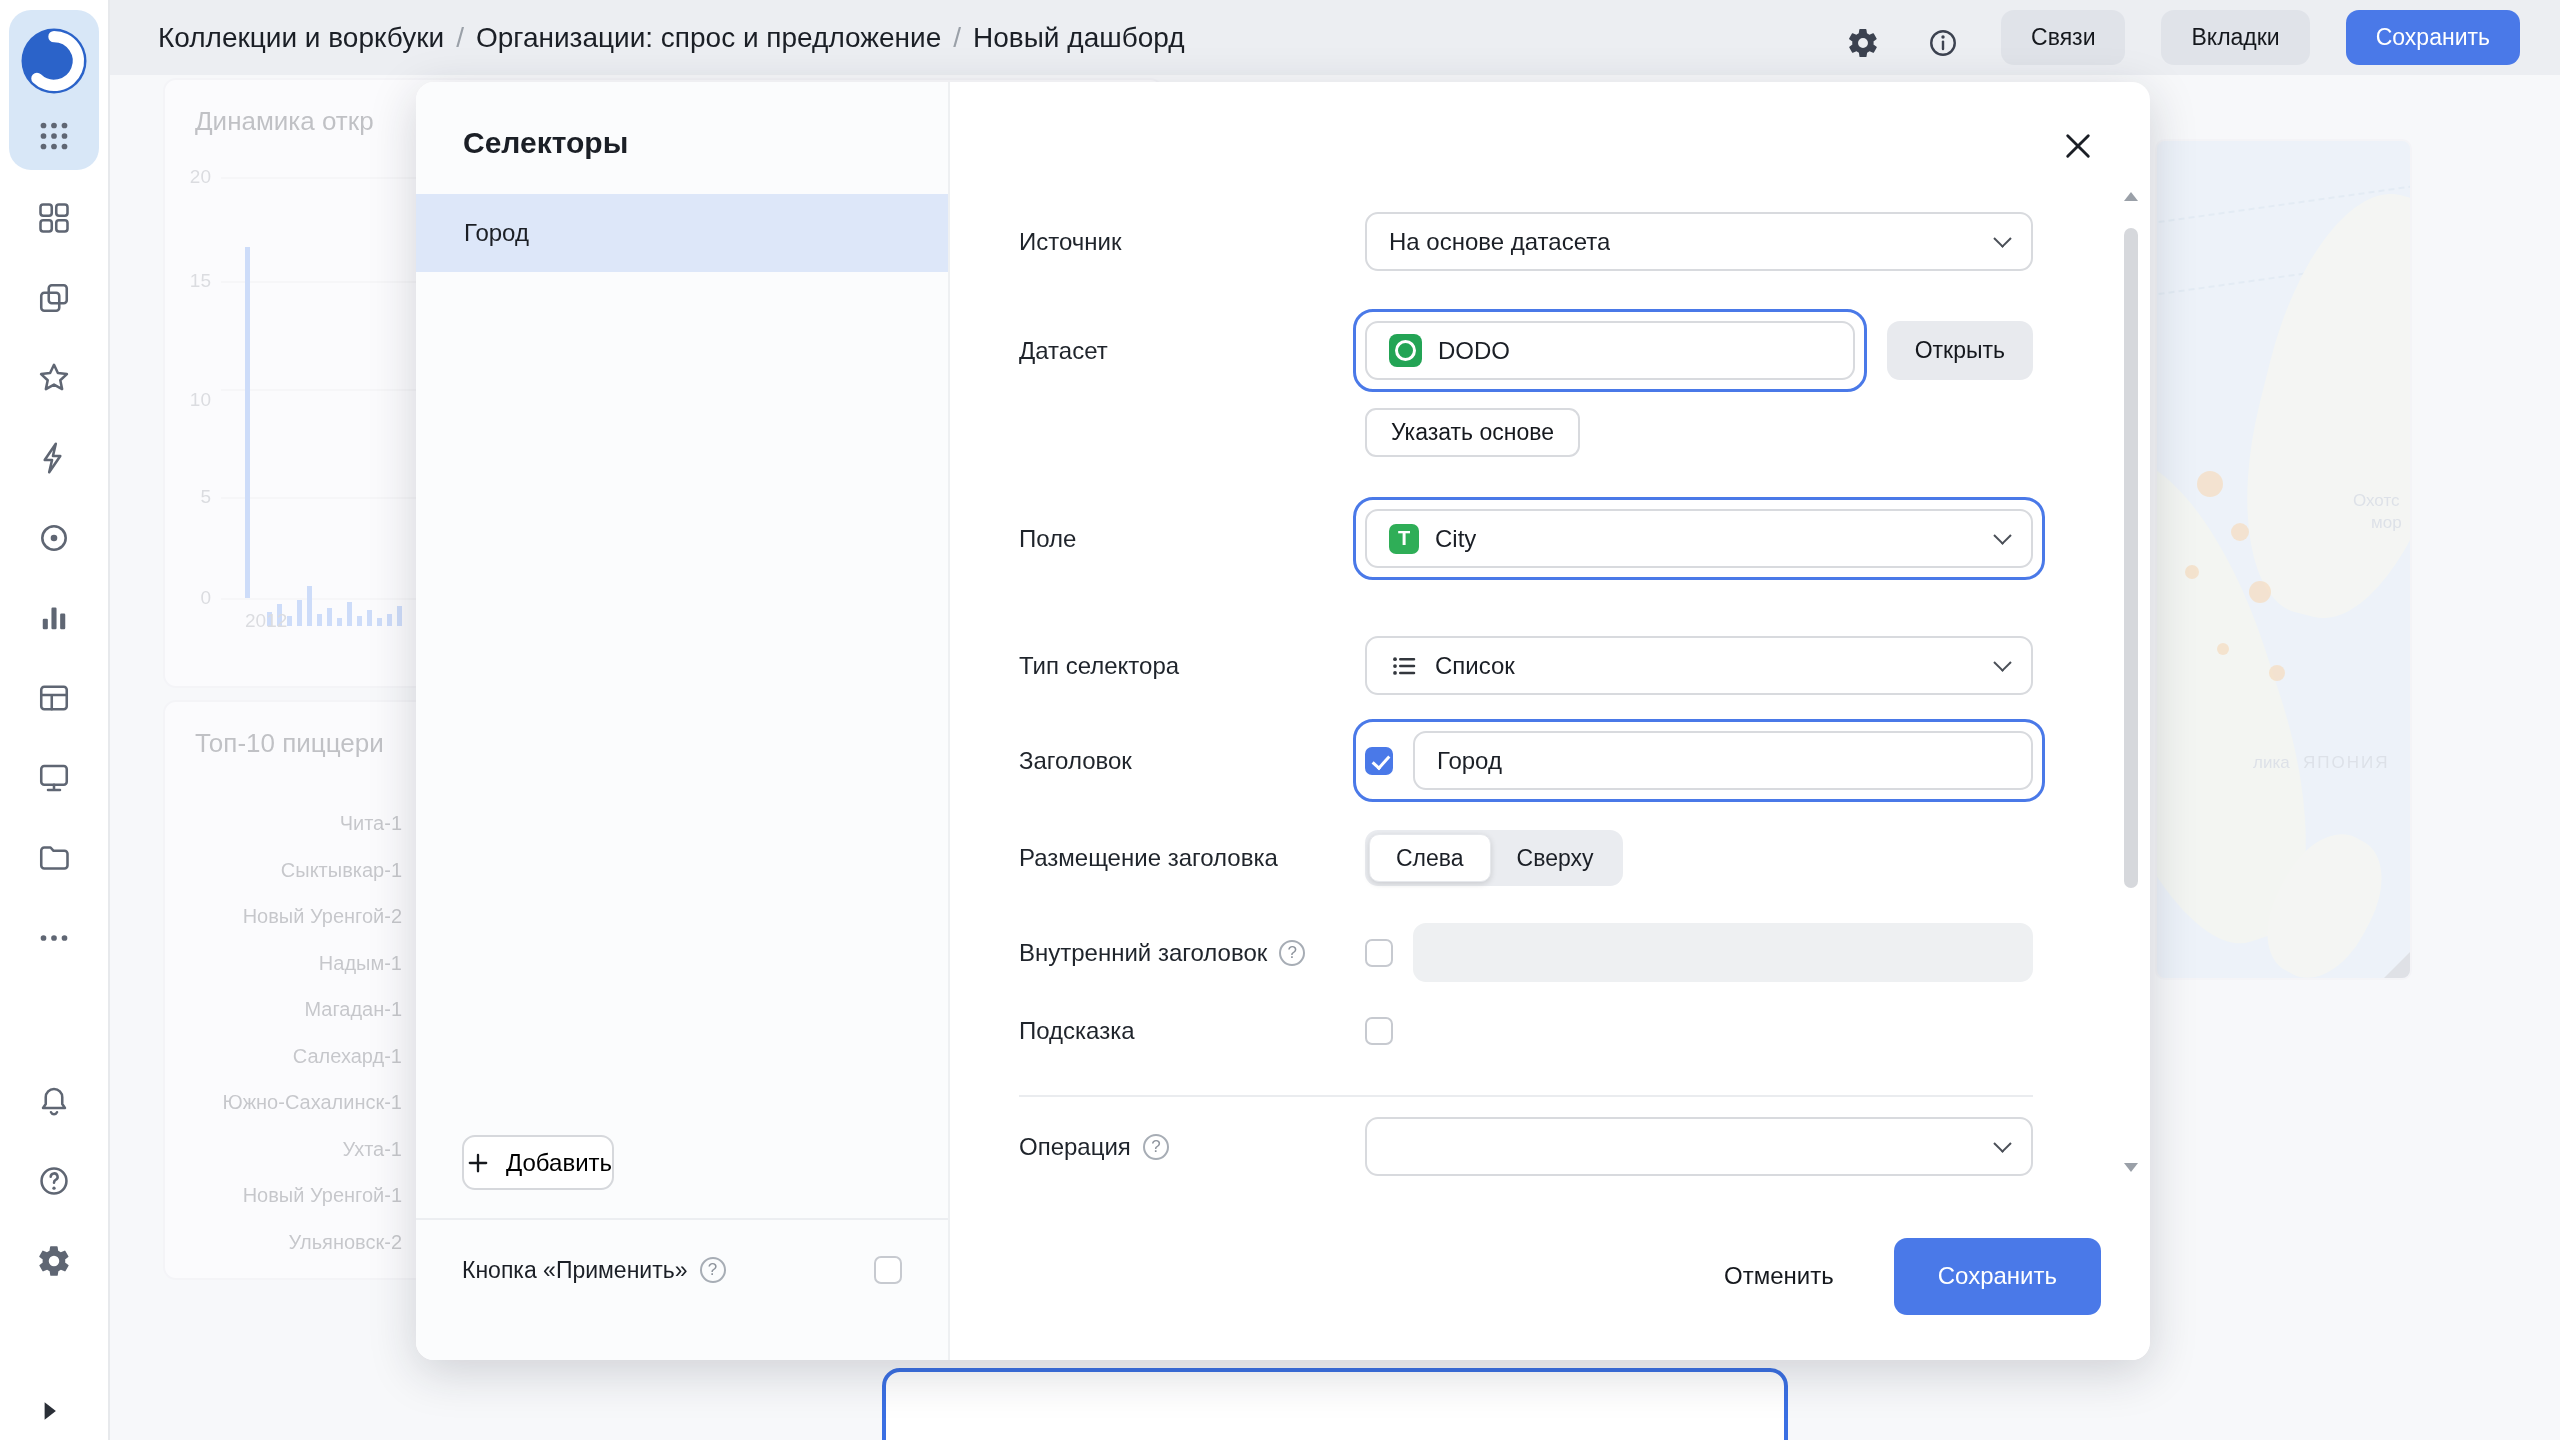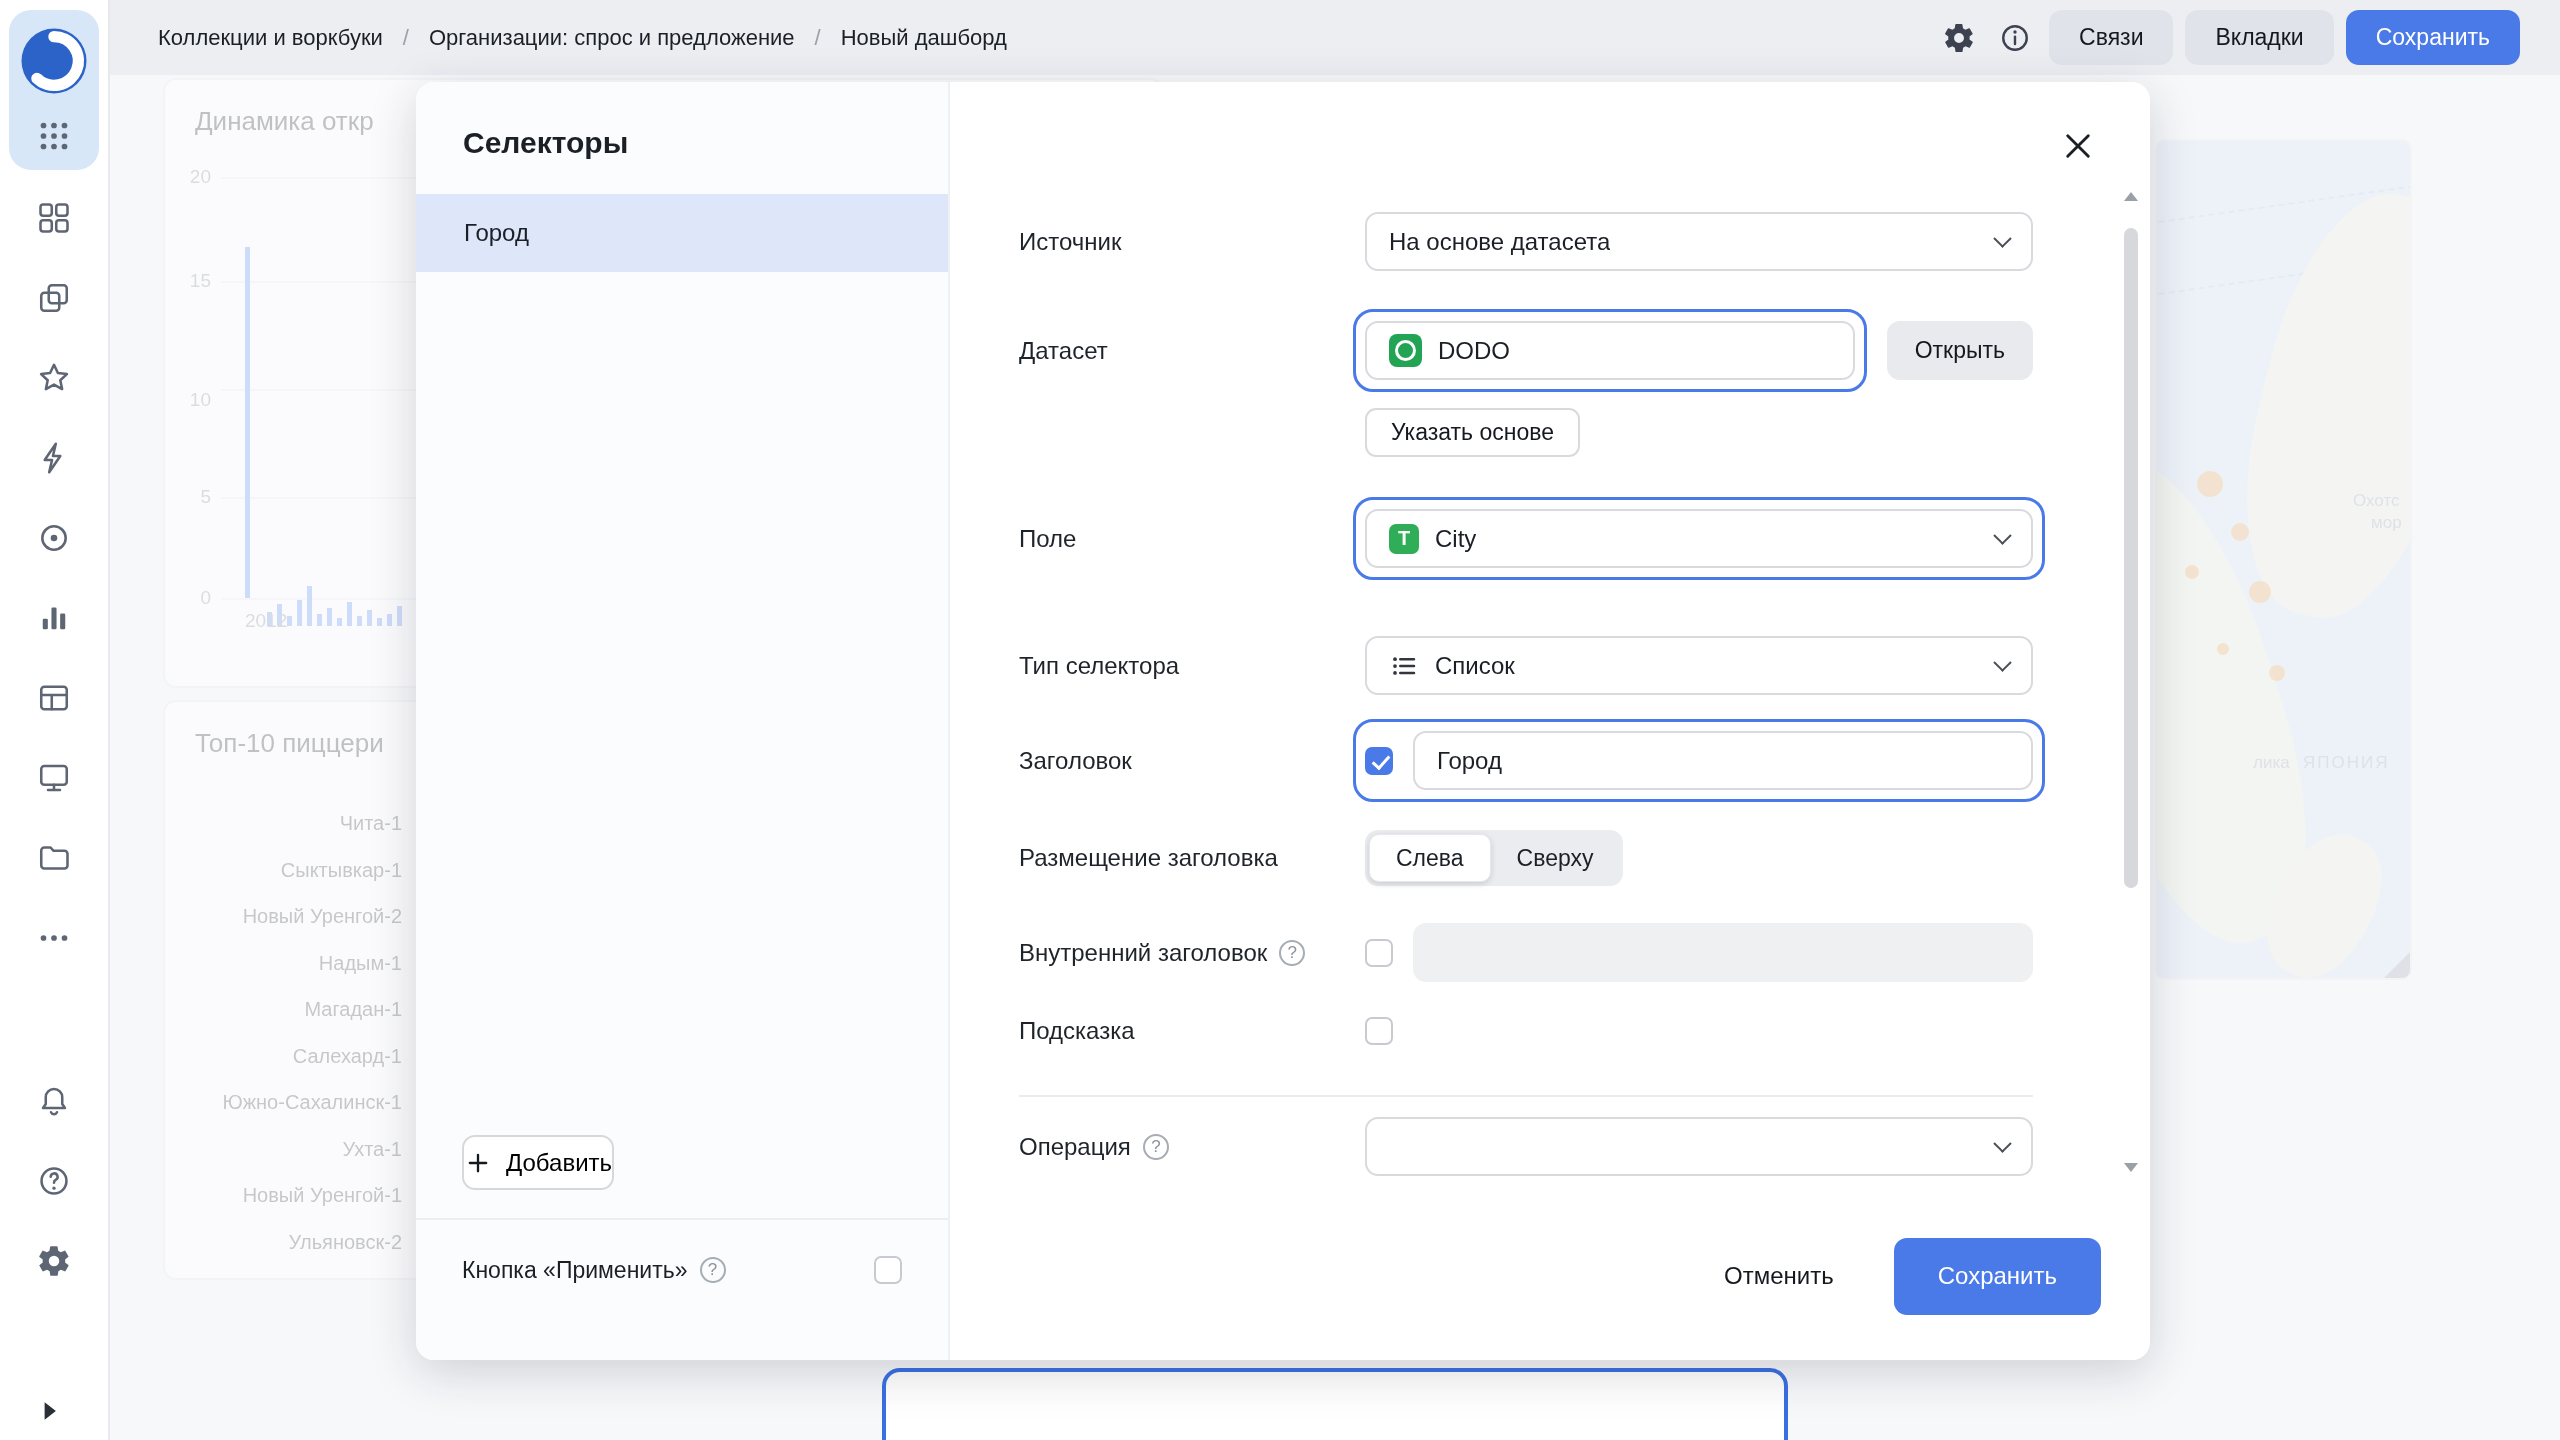--- a/index.html
+++ b/index.html
@@ -7,24 +7,24 @@
     --text:#1b1f26;
     --muted:#858b94;
     --border:#d8dade;
   }
   *{box-sizing:border-box;margin:0;padding:0}
   html,body{width:2560px;height:1440px;overflow:hidden}
   body{font-family:"Liberation Sans",sans-serif;background:#f0f2f5;color:var(--text);position:relative}
 
   
   .topbar{position:absolute;left:110px;top:0;right:0;height:75px;background:#eceef2;display:flex;align-items:center;padding:0 40px 0 48px;z-index:4}
-  .breadcrumb{display:flex;align-items:flex-start;font-size:22px;gap:20px}
+  .breadcrumb{display:flex;align-items:flex-start;font-size:28px;gap:12px}
   .crumb{color:#1b1f26;white-space:nowrap}
   .crumb-sep{color:#9aa0a8}
-  .topbar-right{margin-left:auto;display:flex;align-items:center;gap:12px}
+  .topbar-right{margin-left:auto;display:flex;align-items:flex-end;gap:36px}
   .icon-btn{width:44px;height:44px;display:flex;align-items:center;justify-content:center;border-radius:10px;color:#3c4250;cursor:pointer}
   .btn{height:55px;border-radius:13px;display:inline-flex;align-items:center;justify-content:center;padding:0 30px;font-size:23px;background:#e0e3e9;color:#15181d;cursor:pointer;border:none}
   .btn.primary{background:var(--accent);color:#fff}
 
   
   .sidebar{position:absolute;left:0;top:0;bottom:0;width:110px;background:#fff;border-right:2px solid #e7e9ec;z-index:4}
   .sidebar-top{margin:10px 9px 0;background:#d8e7f7;border-radius:22px;padding:12px 0 16px;display:flex;flex-direction:column;align-items:center;gap:18px}
   .nav-list{margin-top:30px;display:flex;flex-direction:column;align-items:center;gap:44px}
   .nav-item{width:44px;height:36px;display:flex;align-items:center;justify-content:center;color:#5f6673;cursor:pointer}
   .sidebar-bottom{position:absolute;left:0;right:0;bottom:161px;display:flex;flex-direction:column;align-items:center;gap:44px}

